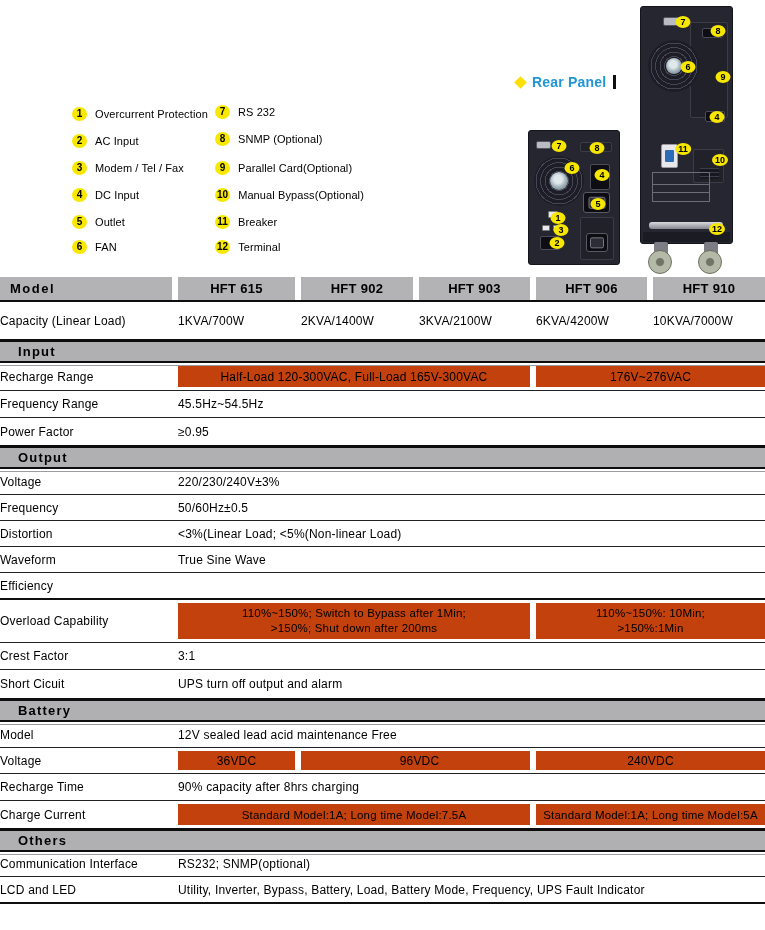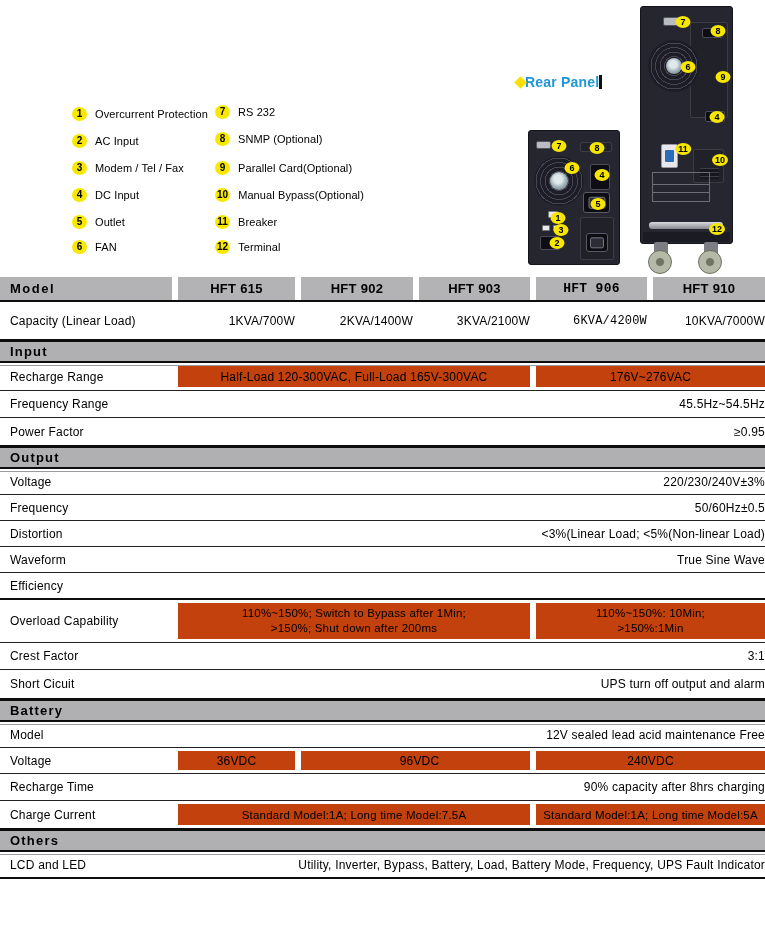--- a/index.html
+++ b/index.html
@@ -10,21 +10,21 @@
   
   .hero { position:relative; height:277px; }
   .legend-item { position:absolute; display:flex; align-items:center; gap:8px; height:15px; }
   .lnum {
     min-width:15px; height:14px; padding:0 2px; box-sizing:border-box;
     background:#f8e800; border-radius:50%; display:flex; align-items:center; justify-content:center;
     font-size:10px; font-weight:700; color:#000;
   }
   .ltext { font-size:11px; letter-spacing:0.1px; white-space:nowrap; }
 
-  .rp-title { position:absolute; left:516px; top:74px; display:flex; align-items:center; }
+  .rp-title { position:absolute; left:516px; top:74px; display:flex; align-items:center; gap:7px; }
   .rp-diamond { width:9px; height:9px; background:#ffdf00; transform:rotate(45deg); }
   .rp-text { color:#2196d6; font-size:14px; font-weight:700; letter-spacing:0.2px; }
   .rp-cursor { width:3px; height:14px; background:#101010; }
 
   .ups { position:absolute; }
   .ups-body { position:absolute; background:#262630; border:1px solid #14141b; border-radius:3px; box-sizing:border-box; }
   .part { position:absolute; box-sizing:border-box; }
   .fan { position:absolute; border-radius:50%;
          background:repeating-radial-gradient(circle at 50% 50%, #454553 0 1px, #1d1d27 1px 4.5px); }
   .fan-hub { position:absolute; left:50%; top:50%; transform:translate(-50%,-50%); border-radius:50%;
@@ -53,35 +53,35 @@
   .caster-wheel { border-radius:50%; background:radial-gradient(circle at 50% 50%, #6f7465 0 22%, #b4baa7 30% 70%, #8d927f 100%); border:1px solid #6a6f5e; }
 
   
   .spec { width:765px; }
   .row {
     display:grid; grid-template-columns:172px 117px 112px 111px 111px 112px; column-gap:6px;
     align-items:center; border-bottom:1px solid #222226; box-sizing:border-box;
   }
   .row.nb { border-bottom:none; }
   .row.bb2 { border-bottom:2px solid #0e0e0e; }
-  .lab { grid-column:1; padding-left:10px; font-size:12px; letter-spacing:0.2px; white-space:nowrap; }
-  .val { font-size:12px; text-align:right; letter-spacing:0.2px; }
+  .lab { grid-column:1; font-size:12px; letter-spacing:0.2px; white-space:nowrap; }
+  .val { font-size:12px; text-align:left; letter-spacing:0.2px; }
   .fv  { grid-column:2/7; }
-  .c1 { grid-column:2/3; } .c4 { grid-column:5/6;font-family:Liberation Mono, monospace; } .c5 { grid-column:6/7; }
+  .c1 { grid-column:2/3; } .c4 { grid-column:5/6; } .c5 { grid-column:6/7; }
   .s13 { grid-column:2/5; } .s45 { grid-column:5/7; } .s23 { grid-column:3/5;padding-left:8px; }
   .gv { background:#c2410c; align-self:stretch; margin:3px 0; display:flex; flex-direction:column;
         align-items:center; justify-content:center; }
   .hc { background:#b3b3b5; align-self:stretch; display:flex; align-items:center; justify-content:center;
         font-size:13px; font-weight:700; letter-spacing:0.3px; }
   .hlab { grid-column:1; background:#b3b3b5; align-self:stretch; display:flex; align-items:center;
           padding-left:10px; font-size:13px; font-weight:700; letter-spacing:1.5px; }
   .secbar {
     position:relative; height:24px; box-sizing:border-box; background:#b0b0b2;
     border-top:3px solid #0d0d0d; border-bottom:2px solid #0d0d0d;
-    display:flex; align-items:center; padding-left:10px;
+    display:flex; align-items:center; padding-left:18px;
     font-size:13px; font-weight:700; letter-spacing:1.2px;
   }
   .secbar::after { content:""; position:absolute; left:0; right:0; bottom:-5px; height:1px; background:#9b9b9f; }
   .two { font-size:11.5px; line-height:1.32; }
   .sm  { font-size:11.5px; }
 </style>
 </head>
 <body>
 
 <div class="hero">
@@ -305,19 +305,23 @@
   </div>
 
   <div class="row nb" style="height:27px">
     <div class="lab">Charge Current</div>
     <div class="gv val s13 sm">Standard Model:1A; Long time Model:7.5A</div>
     <div class="gv val s45 sm">Standard Model:1A; Long time Model:5A</div>
   </div>
 
   <div class="secbar">Others</div>
 
+  <div class="row" style="height:25px">
+    <div class="lab">Communication Interface</div>
+    <div class="val fv">RS232; SNMP(optional)</div>
+  </div>
 
   <div class="row bb2" style="height:27px">
     <div class="lab">LCD and LED</div>
     <div class="val fv">Utility, Inverter, Bypass, Battery, Load, Battery Mode, Frequency, UPS Fault Indicator</div>
   </div>
 
 </div>
 
 </body></html>

